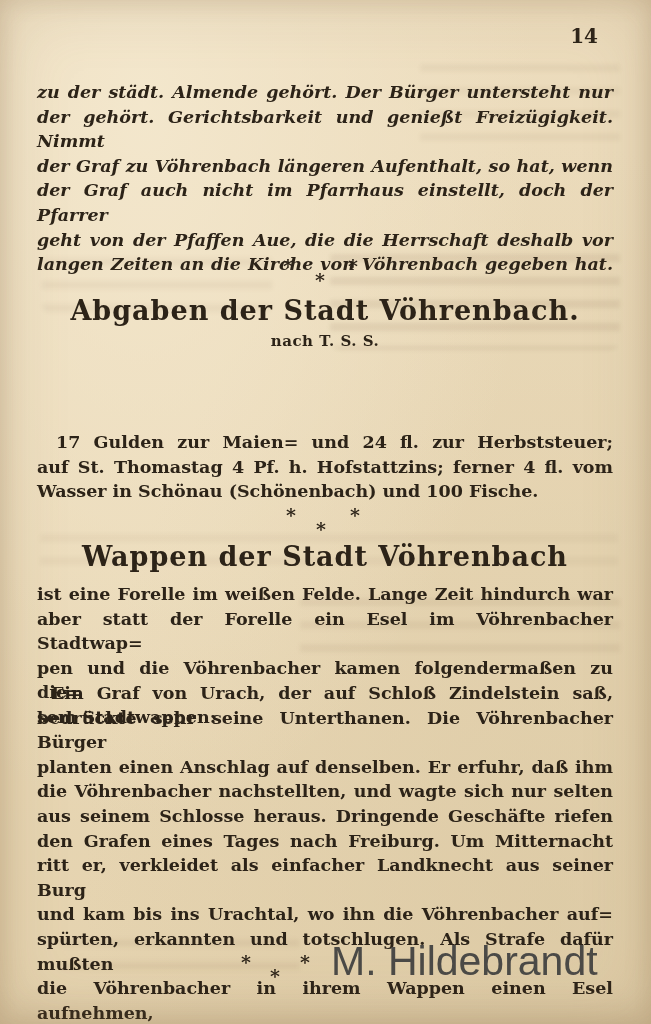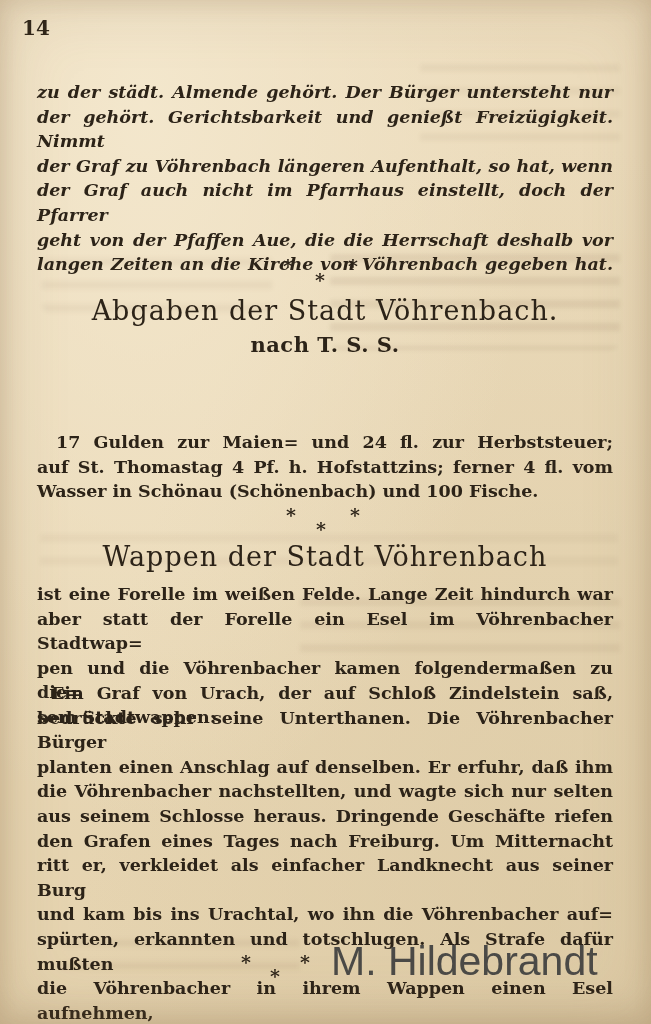--- a/index.html
+++ b/index.html
@@ -25,39 +25,39 @@
     background:repeating-linear-gradient(180deg, rgba(0,0,0,0) 0 6px, rgba(113,88,60,.13) 6px 14px, rgba(0,0,0,0) 14px 23px);
   }
   #b1{left:420px;top:58px;width:200px;height:90px;opacity:.45;}
   #b2{left:330px;top:248px;width:290px;height:102px;opacity:.8;}
   #b3{left:42px;top:252px;width:230px;height:62px;opacity:.5;}
   #b4{left:300px;top:592px;width:320px;height:72px;opacity:.6;}
   #b5{left:60px;top:933px;width:240px;height:50px;opacity:.55;}
   #b6{left:40px;top:528px;width:578px;height:46px;opacity:.4;}
 
   .pagenum{
-    position:absolute;left:22px;top:16px;width:576px;
-    text-align:left;font-size:20px;font-weight:700;
+    position:absolute;left:22px;top:24px;width:576px;
+    text-align:right;font-size:20px;font-weight:700;
   }
   .para{
     position:absolute;left:37px;width:576px;
     font-size:17.5px;line-height:24.6px;font-weight:700;
   }
   .para .line{text-align:justify;text-align-last:justify;}
   .para .line.last{text-align-last:left;}
 
   .heading{
     position:absolute;left:37px;width:576px;margin:0;
-    text-align:center;font-size:27px;font-weight:400;letter-spacing:1px;
+    text-align:center;font-size:27px;font-weight:700;letter-spacing:1px;
   }
   #heading1{top:295px;}
   #heading2{top:541px;}
   .subtitle{
     position:absolute;left:37px;top:332px;width:576px;
-    text-align:center;font-size:21px;font-weight:700;letter-spacing:.5px;
+    text-align:center;font-size:15px;font-weight:700;letter-spacing:.5px;
   }
 
   #para1{top:80px;font-style:italic;}
   #para2{top:356px;}
   #para3{top:430px;}
   #para4{top:582px;}
   #para5{top:681px;}
 
   .sep{position:absolute;left:0;width:651px;height:36px;}
   .sep .st{position:absolute;top:0;font-size:19px;font-weight:700;line-height:1;}

